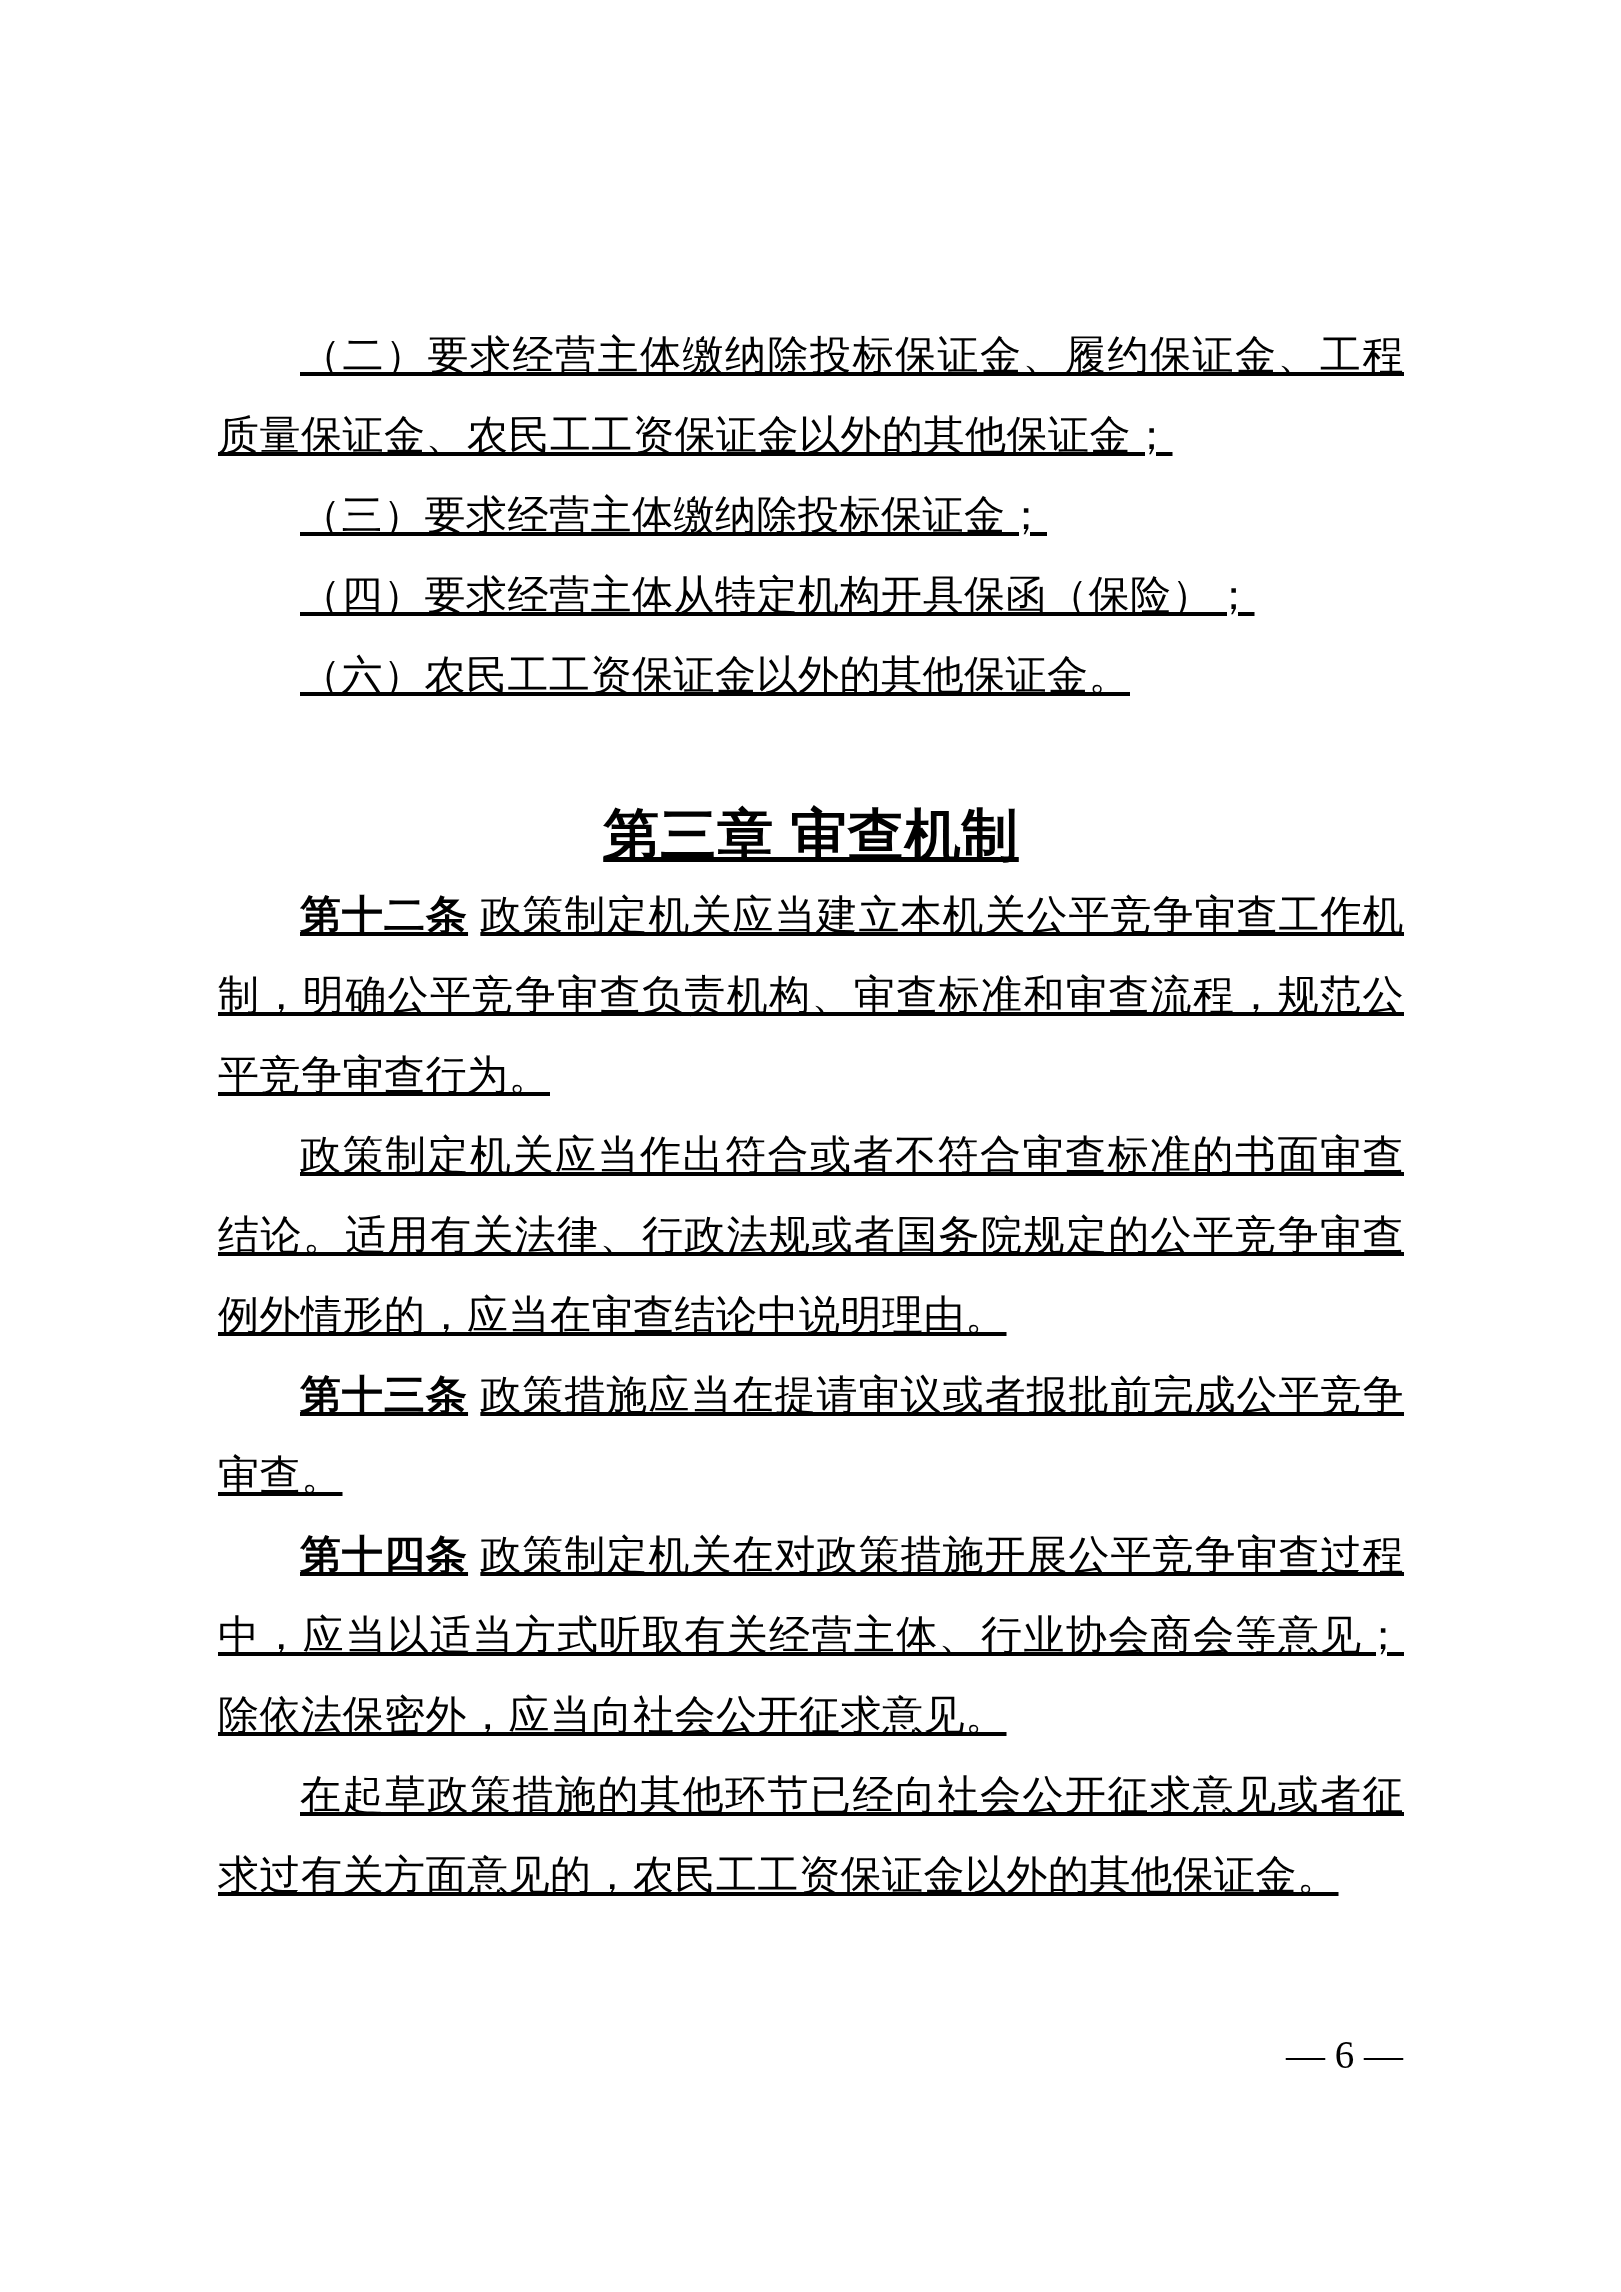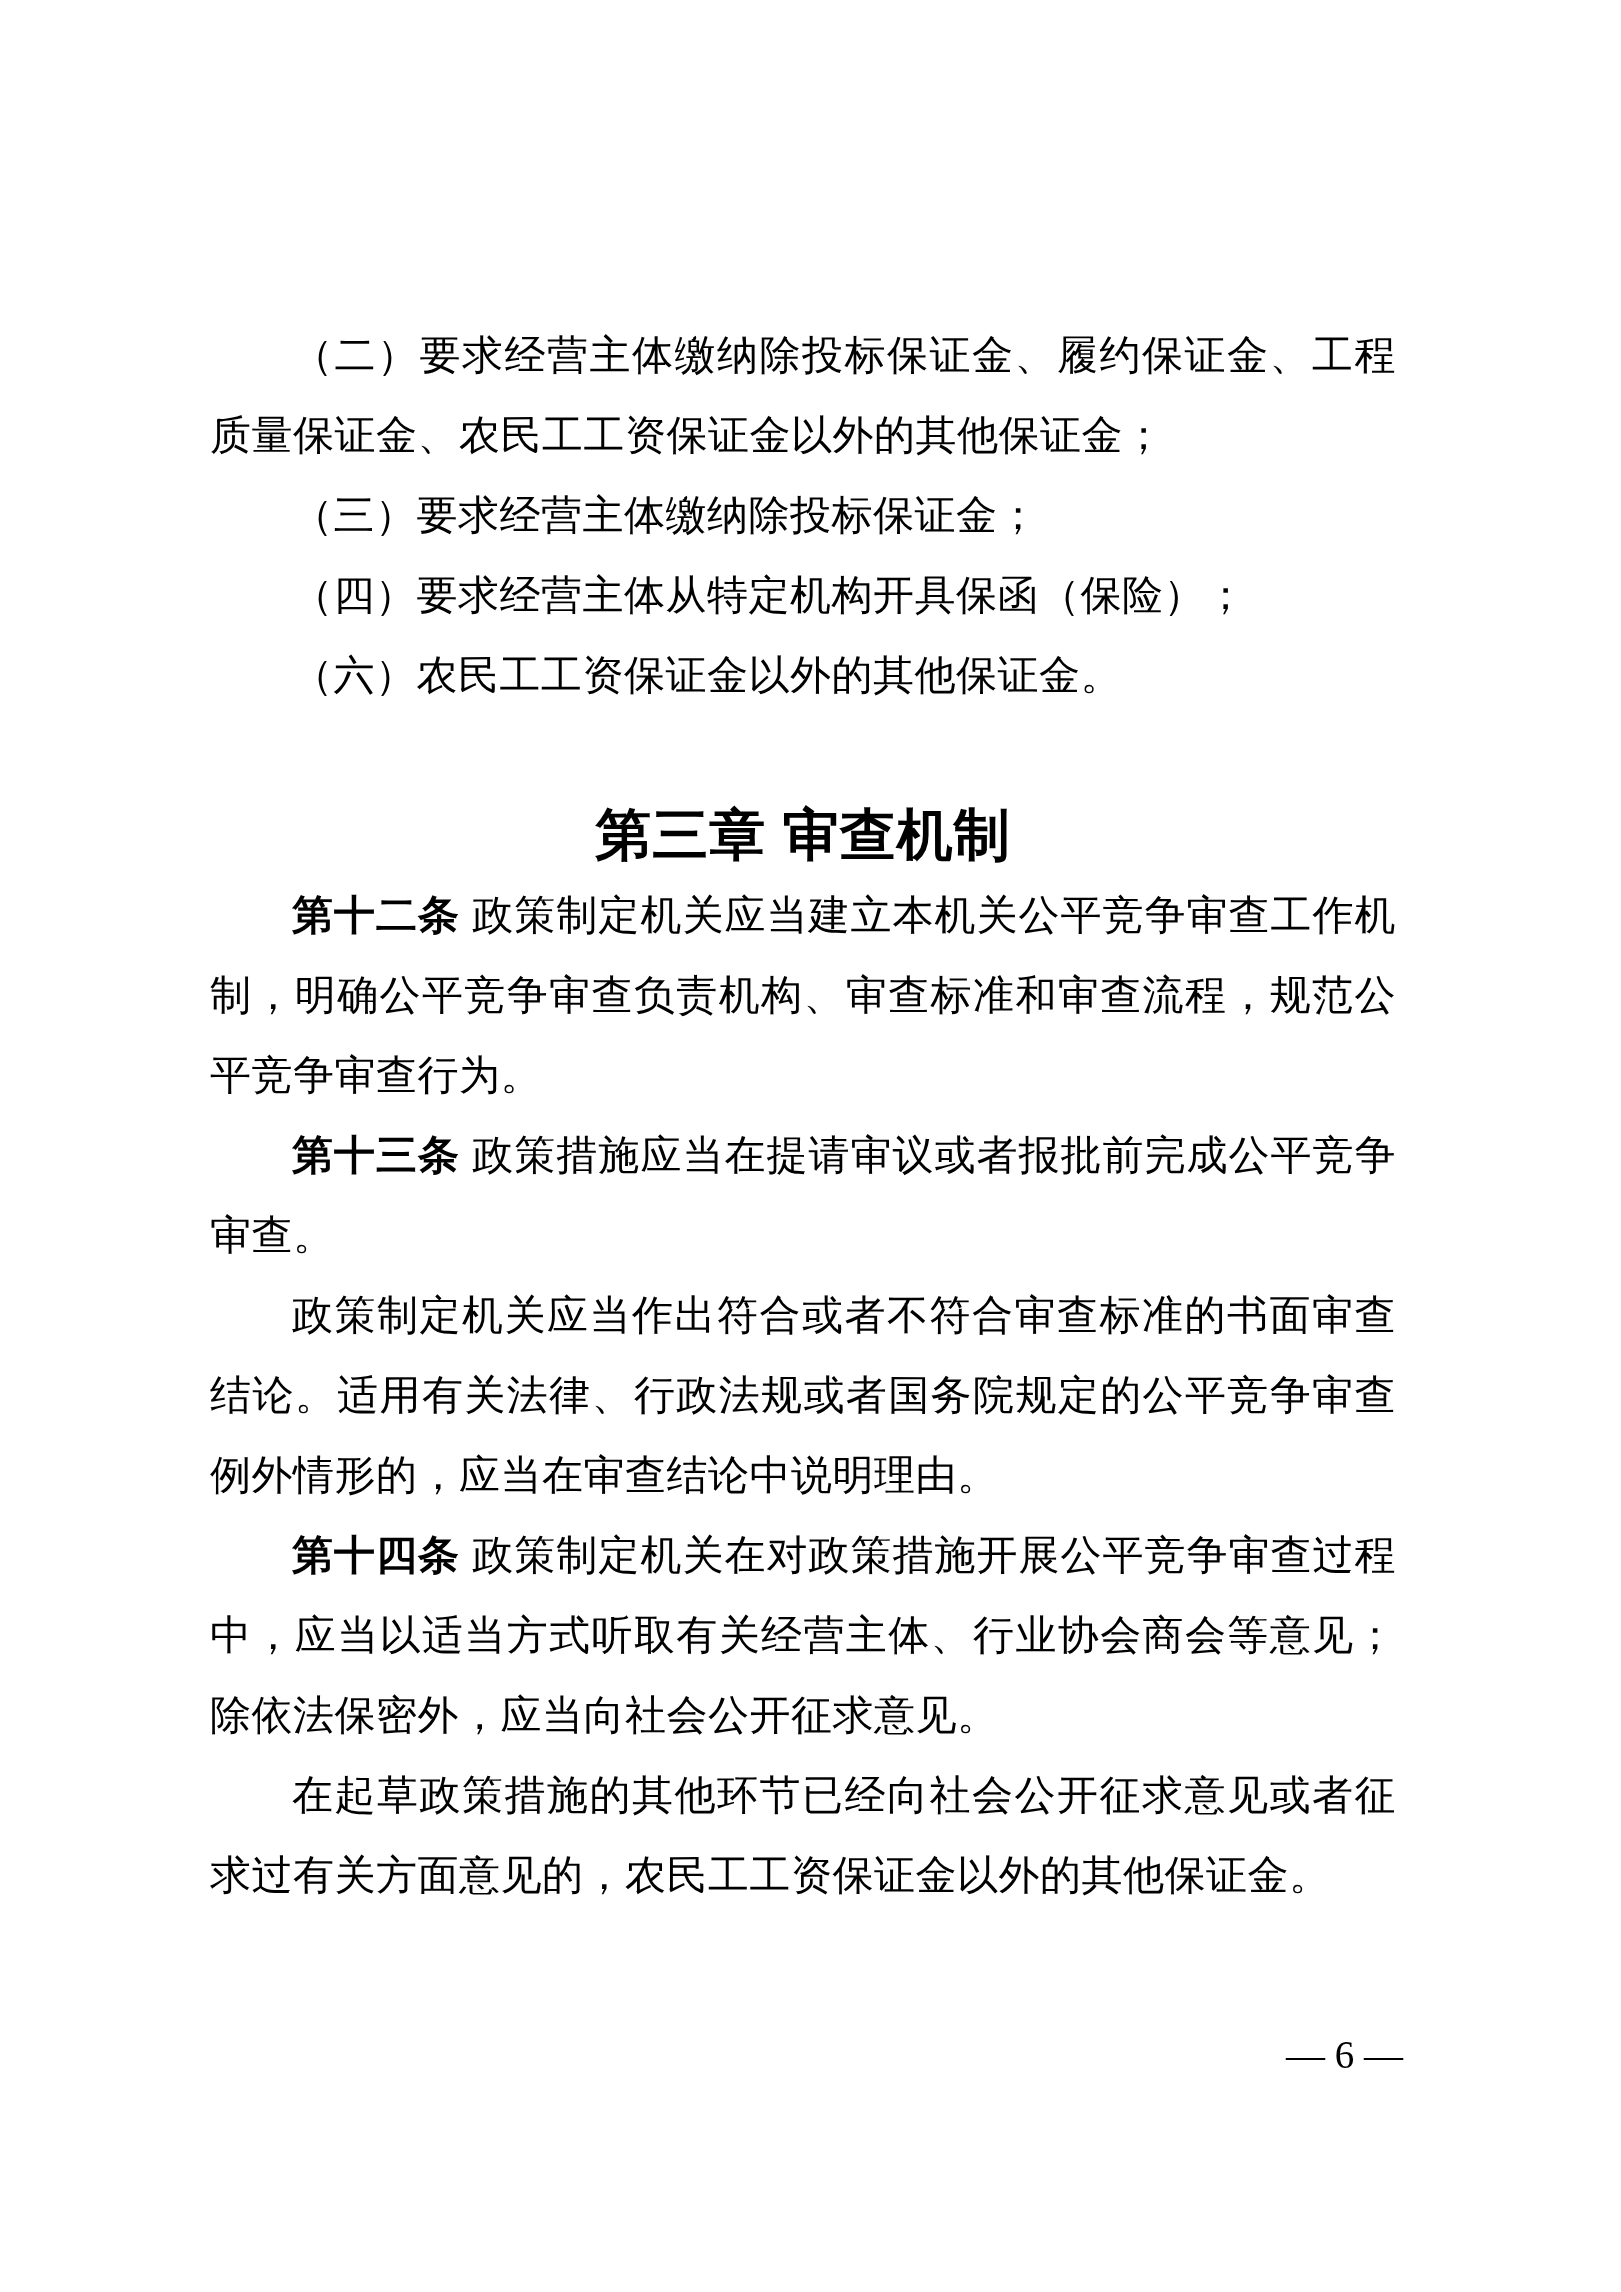--- a/index.html
+++ b/index.html
@@ -11,27 +11,28 @@
     position: relative;
     width: 1621px;
     height: 2293px;
     background: #ffffff;
     overflow: hidden;
     font-family: "Liberation Serif", "DejaVu Serif", serif;
     color: #000000;
   }
   .content {
     position: absolute;
-    left: 210px;
+    left: 218px;
     top: 315px;
     width: 1186px;
     font-size: 41px;
     line-height: 80px;
     text-align: justify;
     letter-spacing: 0.5px;
+    text-decoration: underline;
   }
   .content p {
     margin: 0;
     padding: 0;
     text-indent: 2em;
   }
   .chapter-heading {
     margin: 80px 0 0 0;
     padding: 0;
     text-align: center;
@@ -69,23 +70,23 @@
 
     <p>（二）要求经营主体缴纳除投标保证金、履约保证金、工程质量保证金、农民工工资保证金以外的其他保证金；</p>
     <p>（三）要求经营主体缴纳除投标保证金；</p>
     <p>（四）要求经营主体从特定机构开具保函（保险）；</p>
     <p>（六）农民工工资保证金以外的其他保证金。</p>
 
     <h2 class="chapter-heading">第三章 审查机制</h2>
 
     <p><span class="article-label">第十二条</span><span>政策制定机关应当建立本机关公平竞争审查工作机制，明确公平竞争审查负责机构、审查标准和审查流程，规范公平竞争审查行为。</span></p>
 
+    <p><span>政策制定机关应当作出符合或者不符合审查标准的书面审查结论。适用有关法律、行政法规或者国务院规定的公平竞争审查例外情形的，应当在审查结论中说明理由。</span></p>
+
     <p><span class="article-label">第十三条</span><span>政策措施应当在提请审议或者报批前完成公平竞争审查。</span></p>
-
-    <p><span>政策制定机关应当作出符合或者不符合审查标准的书面审查结论。适用有关法律、行政法规或者国务院规定的公平竞争审查例外情形的，应当在审查结论中说明理由。</span></p>
 
     <p><span class="article-label">第十四条</span><span>政策制定机关在对政策措施开展公平竞争审查过程中，应当以适当方式听取有关经营主体、行业协会商会等意见；除依法保密外，应当向社会公开征求意见。</span></p>
 
     <p><span>在起草政策措施的其他环节已经向社会公开征求意见或者征求过有关方面意见的，农民工工资保证金以外的其他保证金。</span></p>
 
   </div>
 
   <div class="page-footer">— 6 —</div>
 </div>
 

